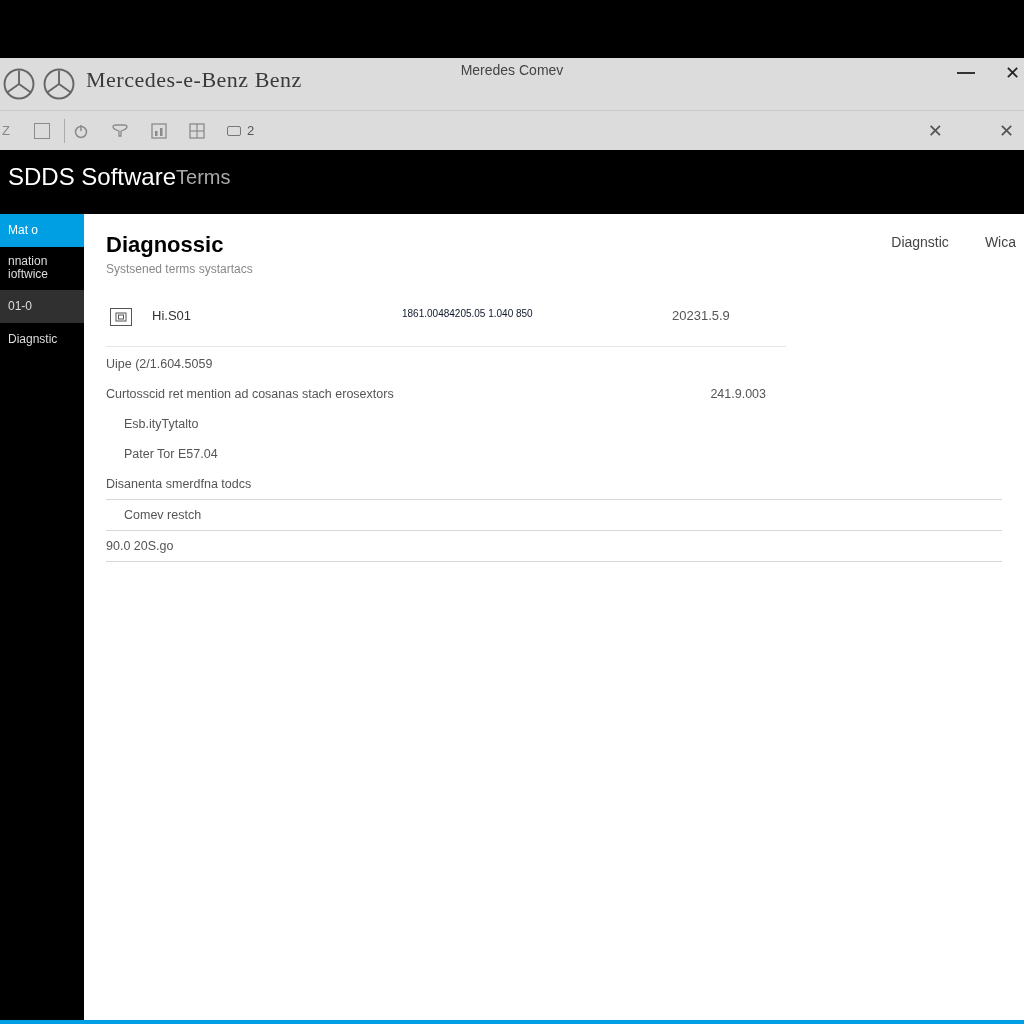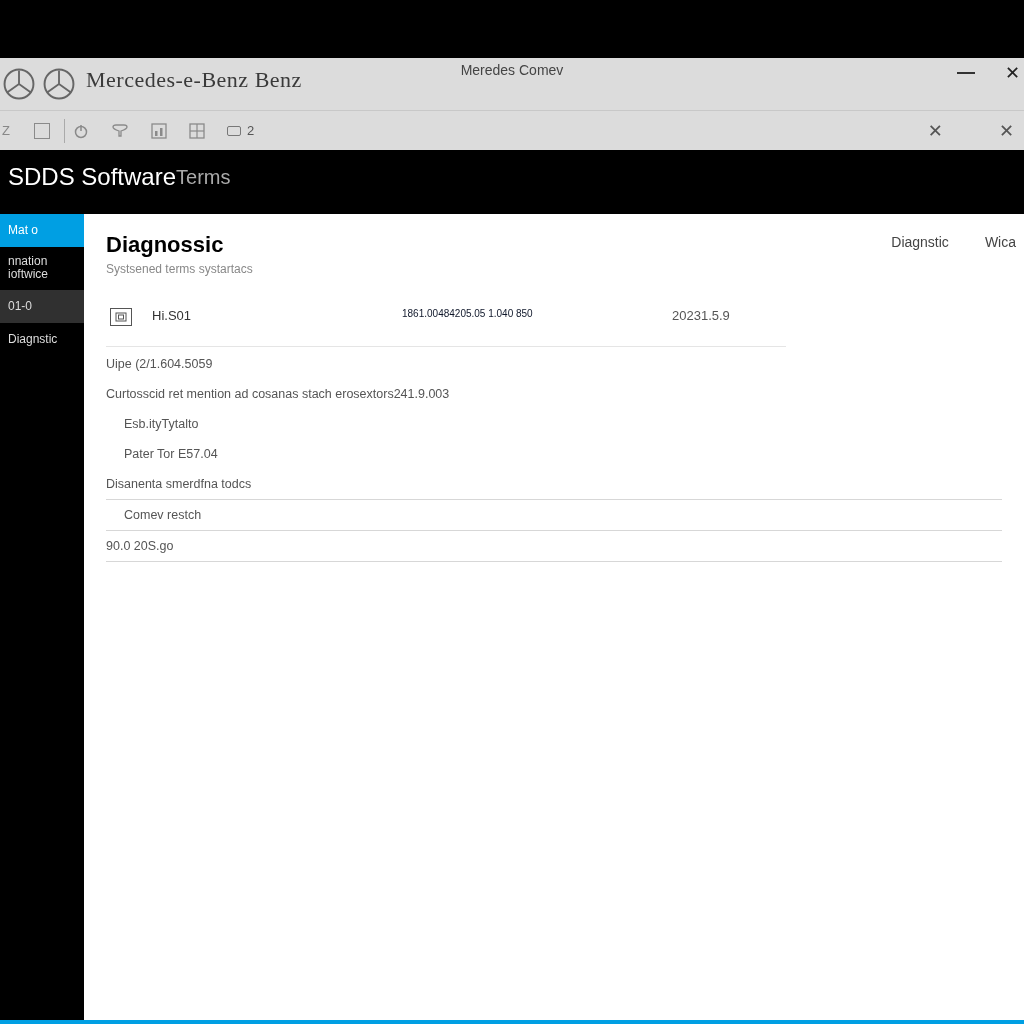--- a/index.html
+++ b/index.html
@@ -42,21 +42,21 @@
   .main .sub { font-size:12px; color:#888; margin-top:4px; }
   .main .right-tabs { position:absolute; right:8px; top:20px; display:flex; gap:36px; font-size:14px; color:#444;}
   .datarow { display:flex; align-items:center; height:38px; border-bottom:0px solid #e5e5e5;}
   .datarow.first { margin-top:26px; border-bottom:1px solid #e5e5e5; height:45px; width:680px; align-items:flex-start; padding-top:6px;}
   .datarow .icon { width:22px; height:18px; border:1.5px solid #555; display:flex; align-items:center; justify-content:center; color:#555; font-size:10px; margin-left:4px;}
   .datarow .label { margin-left:20px; font-size:13px; color:#333; width:250px;}
   .datarow .value { font-size:10px; color:#0f172a; width:270px;}
   .datarow .value2 { font-size:13px; color:#555; }
   .plainrow { font-size:12.5px; color:#555; padding:8px 0 8px 0px;}
   .plainrow.indent { padding-left:18px;}
-  .wide-row { display:flex; justify-content:flex-start; width:660px;}
+  .wide-row { display:flex; justify-content:space-between; width:660px;}
   .bottom-border { border-bottom:1px solid #d7d7d7; padding-bottom:8px; width:100%;}
   
   .bottom-accent { position:absolute; left:0; right:0; bottom:0; height:4px; background:#009fe3; }
   svg { display:block; }
 </style>
 </head>
 <body>
 
 <div class="outer">
   <div class="window">

